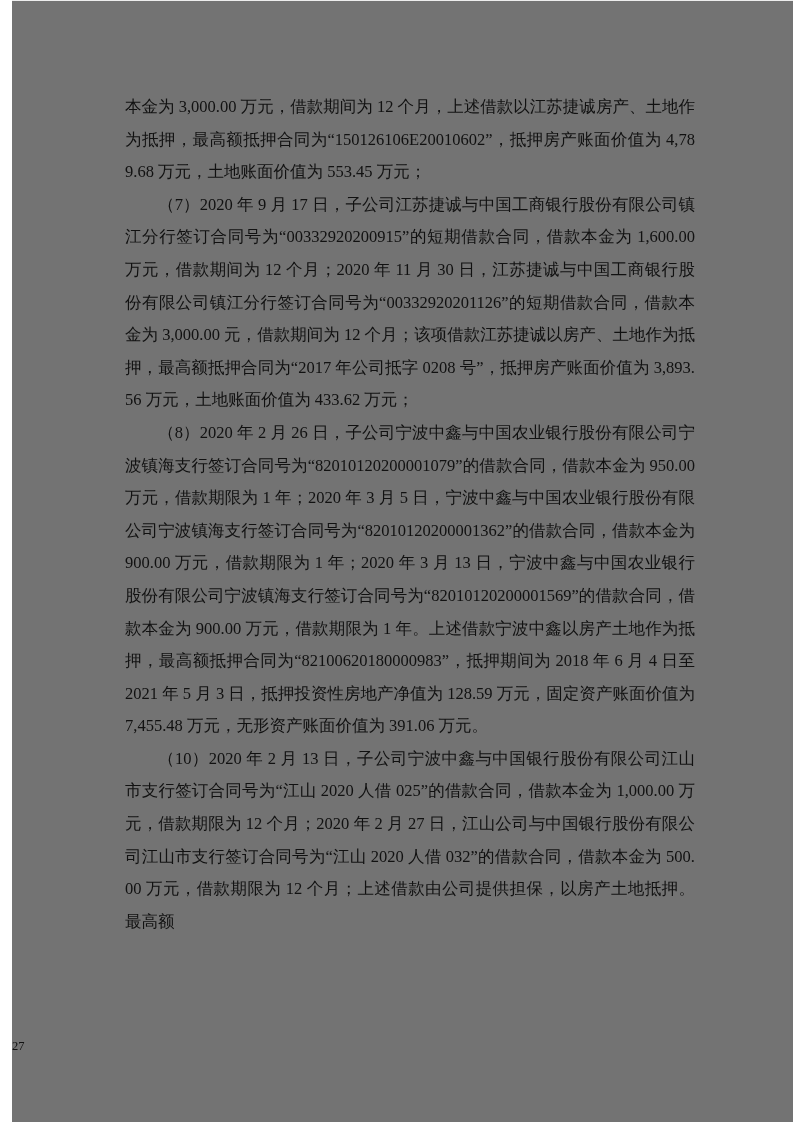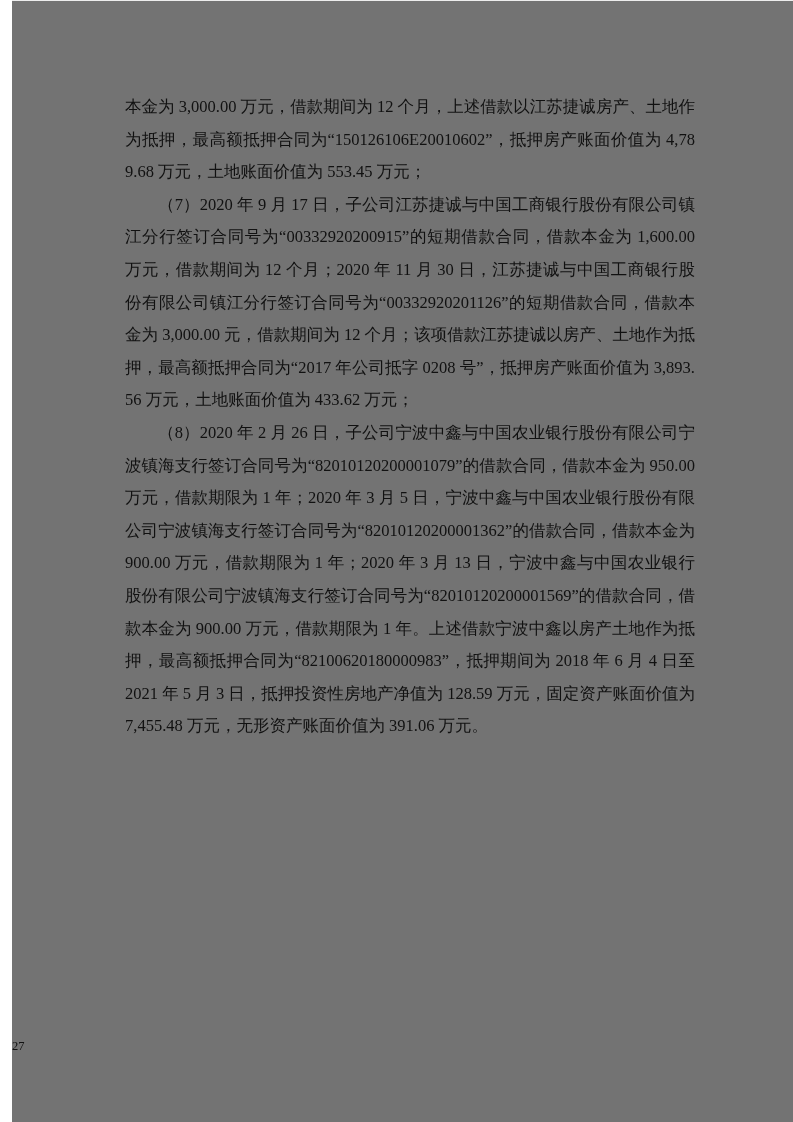--- a/index.html
+++ b/index.html
@@ -48,15 +48,16 @@
   }
 </style>
 </head>
 <body>
 
 <div class="page">
   <div class="content">
     <p>本金为 3,000.00 万元，借款期间为 12 个月，上述借款以江苏捷诚房产、土地作为抵押，最高额抵押合同为“150126106E20010602”，抵押房产账面价值为 4,789.68 万元，土地账面价值为 553.45 万元；</p>
     <p class="indent">（7）2020 年 9 月 17 日，子公司江苏捷诚与中国工商银行股份有限公司镇江分行签订合同号为“00332920200915”的短期借款合同，借款本金为 1,600.00 万元，借款期间为 12 个月；2020 年 11 月 30 日，江苏捷诚与中国工商银行股份有限公司镇江分行签订合同号为“00332920201126”的短期借款合同，借款本金为 3,000.00 元，借款期间为 12 个月；该项借款江苏捷诚以房产、土地作为抵押，最高额抵押合同为“2017 年公司抵字 0208 号”，抵押房产账面价值为 3,893.56 万元，土地账面价值为 433.62 万元；</p>
     <p class="indent">（8）2020 年 2 月 26 日，子公司宁波中鑫与中国农业银行股份有限公司宁波镇海支行签订合同号为“82010120200001079”的借款合同，借款本金为 950.00 万元，借款期限为 1 年；2020 年 3 月 5 日，宁波中鑫与中国农业银行股份有限公司宁波镇海支行签订合同号为“82010120200001362”的借款合同，借款本金为 900.00 万元，借款期限为 1 年；2020 年 3 月 13 日，宁波中鑫与中国农业银行股份有限公司宁波镇海支行签订合同号为“82010120200001569”的借款合同，借款本金为 900.00 万元，借款期限为 1 年。上述借款宁波中鑫以房产土地作为抵押，最高额抵押合同为“82100620180000983”，抵押期间为 2018 年 6 月 4 日至 2021 年 5 月 3 日，抵押投资性房地产净值为 128.59 万元，固定资产账面价值为 7,455.48 万元，无形资产账面价值为 391.06 万元。</p>
+    <p class="indent">（10）2020 年 2 月 13 日，子公司宁波中鑫与中国银行股份有限公司江山市支行签订合同号为“江山 2020 人借 025”的借款合同，借款本金为 1,000.00 万元，借款期限为 12 个月；2020 年 2 月 27 日，江山公司与中国银行股份有限公司江山市支行签订合同号为“江山 2020 人借 032”的借款合同，借款本金为 500.00 万元，借款期限为 12 个月；上述借款由公司提供担保，以房产土地抵押。最高额</p>
   </div>
   <div class="page-number">27</div>
 </div>
 
 </body></html>

